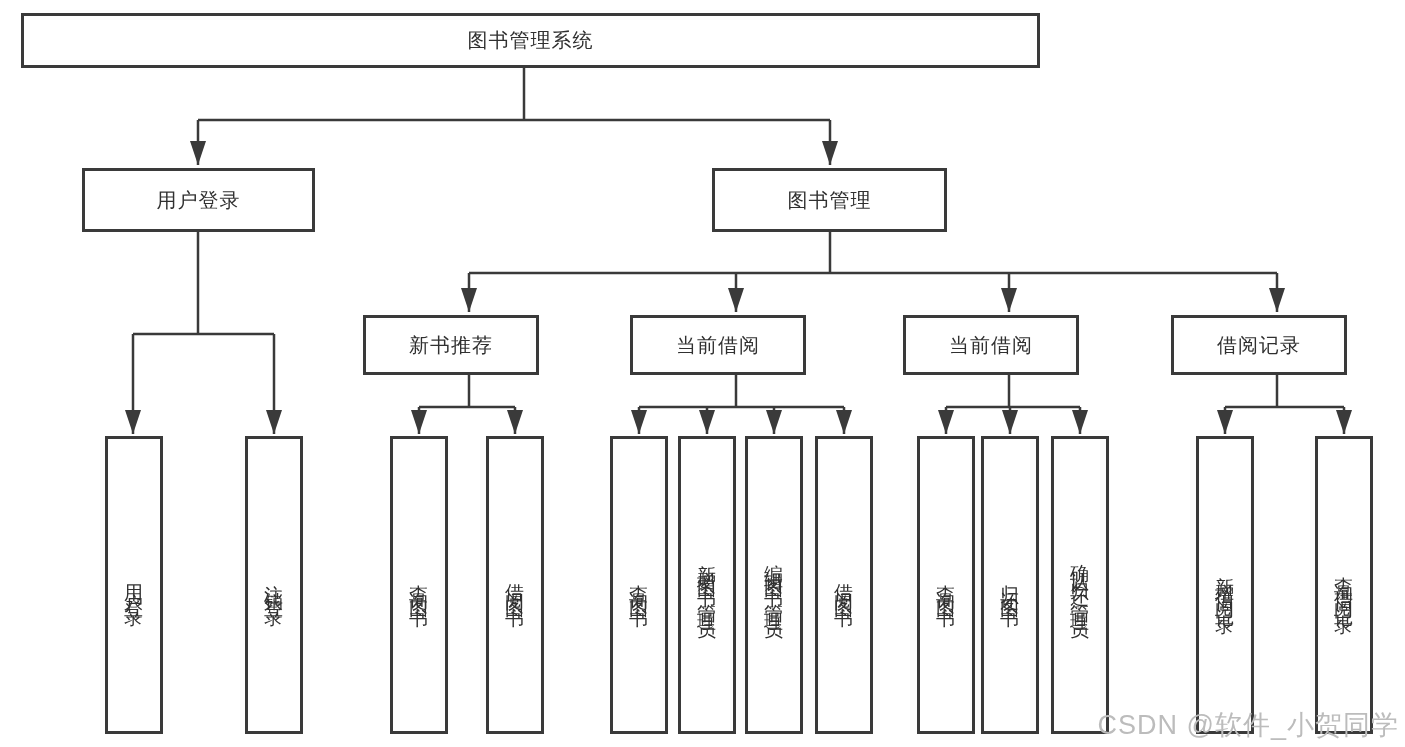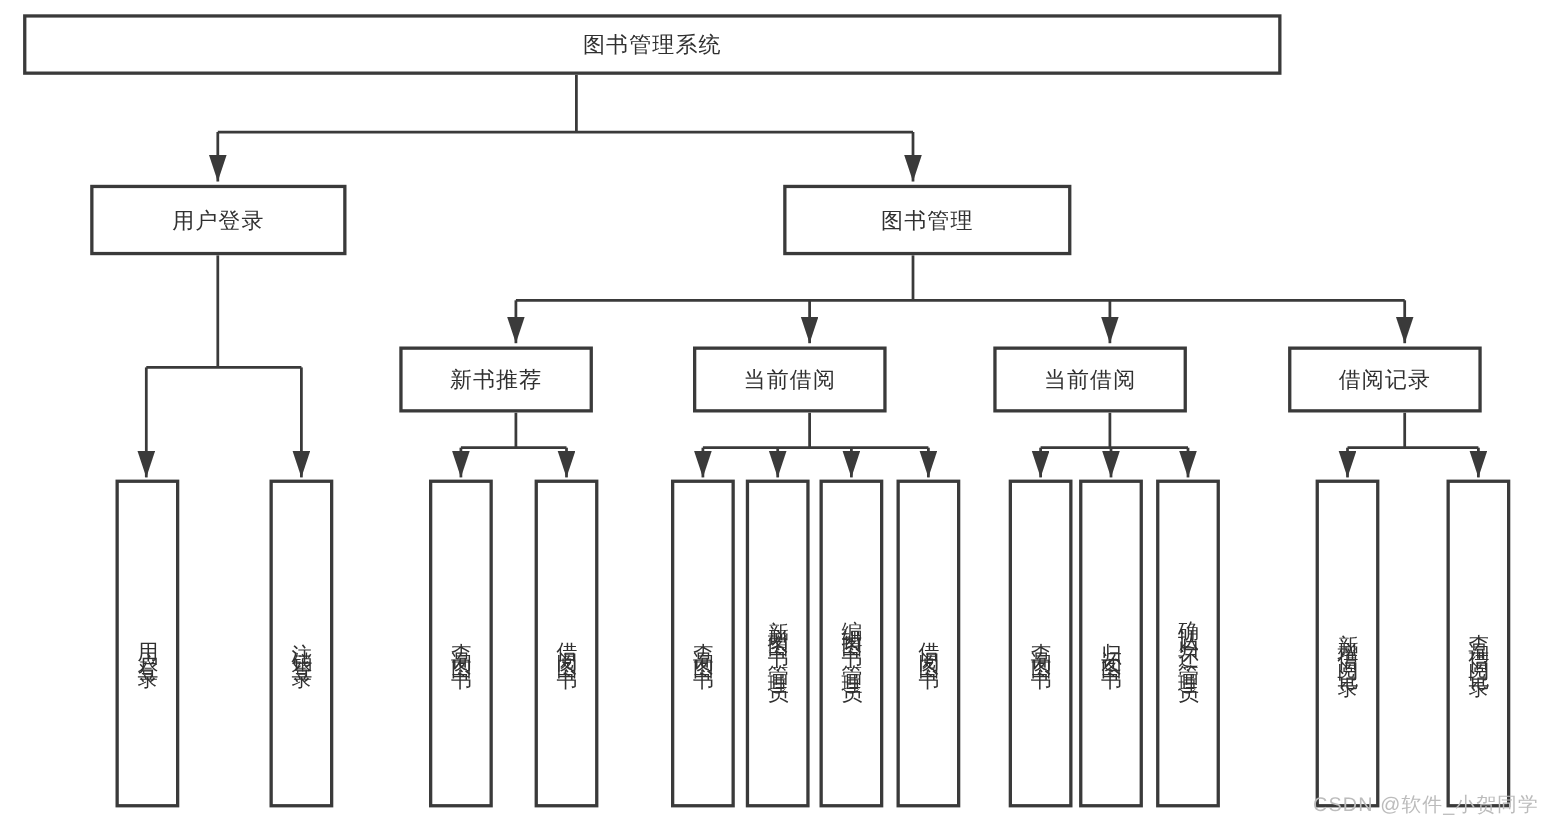--- a/index.html
+++ b/index.html
@@ -25,21 +25,21 @@
   .vbox{
     top:436px;width:58px;height:298px;
     font-size:19px;
     writing-mode:vertical-rl;
     letter-spacing:0.42em;
     line-height:1;
   }
   .watermark{
     position:absolute;
     right:6px;bottom:4px;
-    font-size:18px;
+    font-size:27px;
     color:#bcbcbc;
     letter-spacing:1px;
     white-space:nowrap;
   }
 </style>
 </head>
 <body>
 
 <div class="canvas">
 
@@ -86,24 +86,24 @@
       <path d="M1010 407 V434" marker-end="url(#arrowhead)"></path>
       <path d="M1080 407 V434" marker-end="url(#arrowhead)"></path>
 
       <path d="M1277 375 V407"></path>
       <path d="M1225 407 H1344"></path>
       <path d="M1225 407 V434" marker-end="url(#arrowhead)"></path>
       <path d="M1344 407 V434" marker-end="url(#arrowhead)"></path>
     </g>
   </svg>
 
-  <div class="node hbox" style="left:21px;top:13px;width:1144px;height:55px">图书管理系统</div>
+  <div class="node hbox" style="left:21px;top:13px;width:1019px;height:55px">图书管理系统</div>
 
   <div class="node hbox l2" style="left:82px;width:233px">用户登录</div>
-  <div class="node hbox l2" style="left:712px;width:262px">图书管理</div>
+  <div class="node hbox l2" style="left:712px;width:235px">图书管理</div>
 
   <div class="node hbox l3" style="left:363px">新书推荐</div>
   <div class="node hbox l3" style="left:630px">当前借阅</div>
   <div class="node hbox l3" style="left:903px">当前借阅</div>
   <div class="node hbox l3" style="left:1171px">借阅记录</div>
 
   <div class="node vbox" style="left:105px">用户登录</div>
   <div class="node vbox" style="left:245px">注销登录</div>
 
   <div class="node vbox" style="left:390px">查询图书</div>

